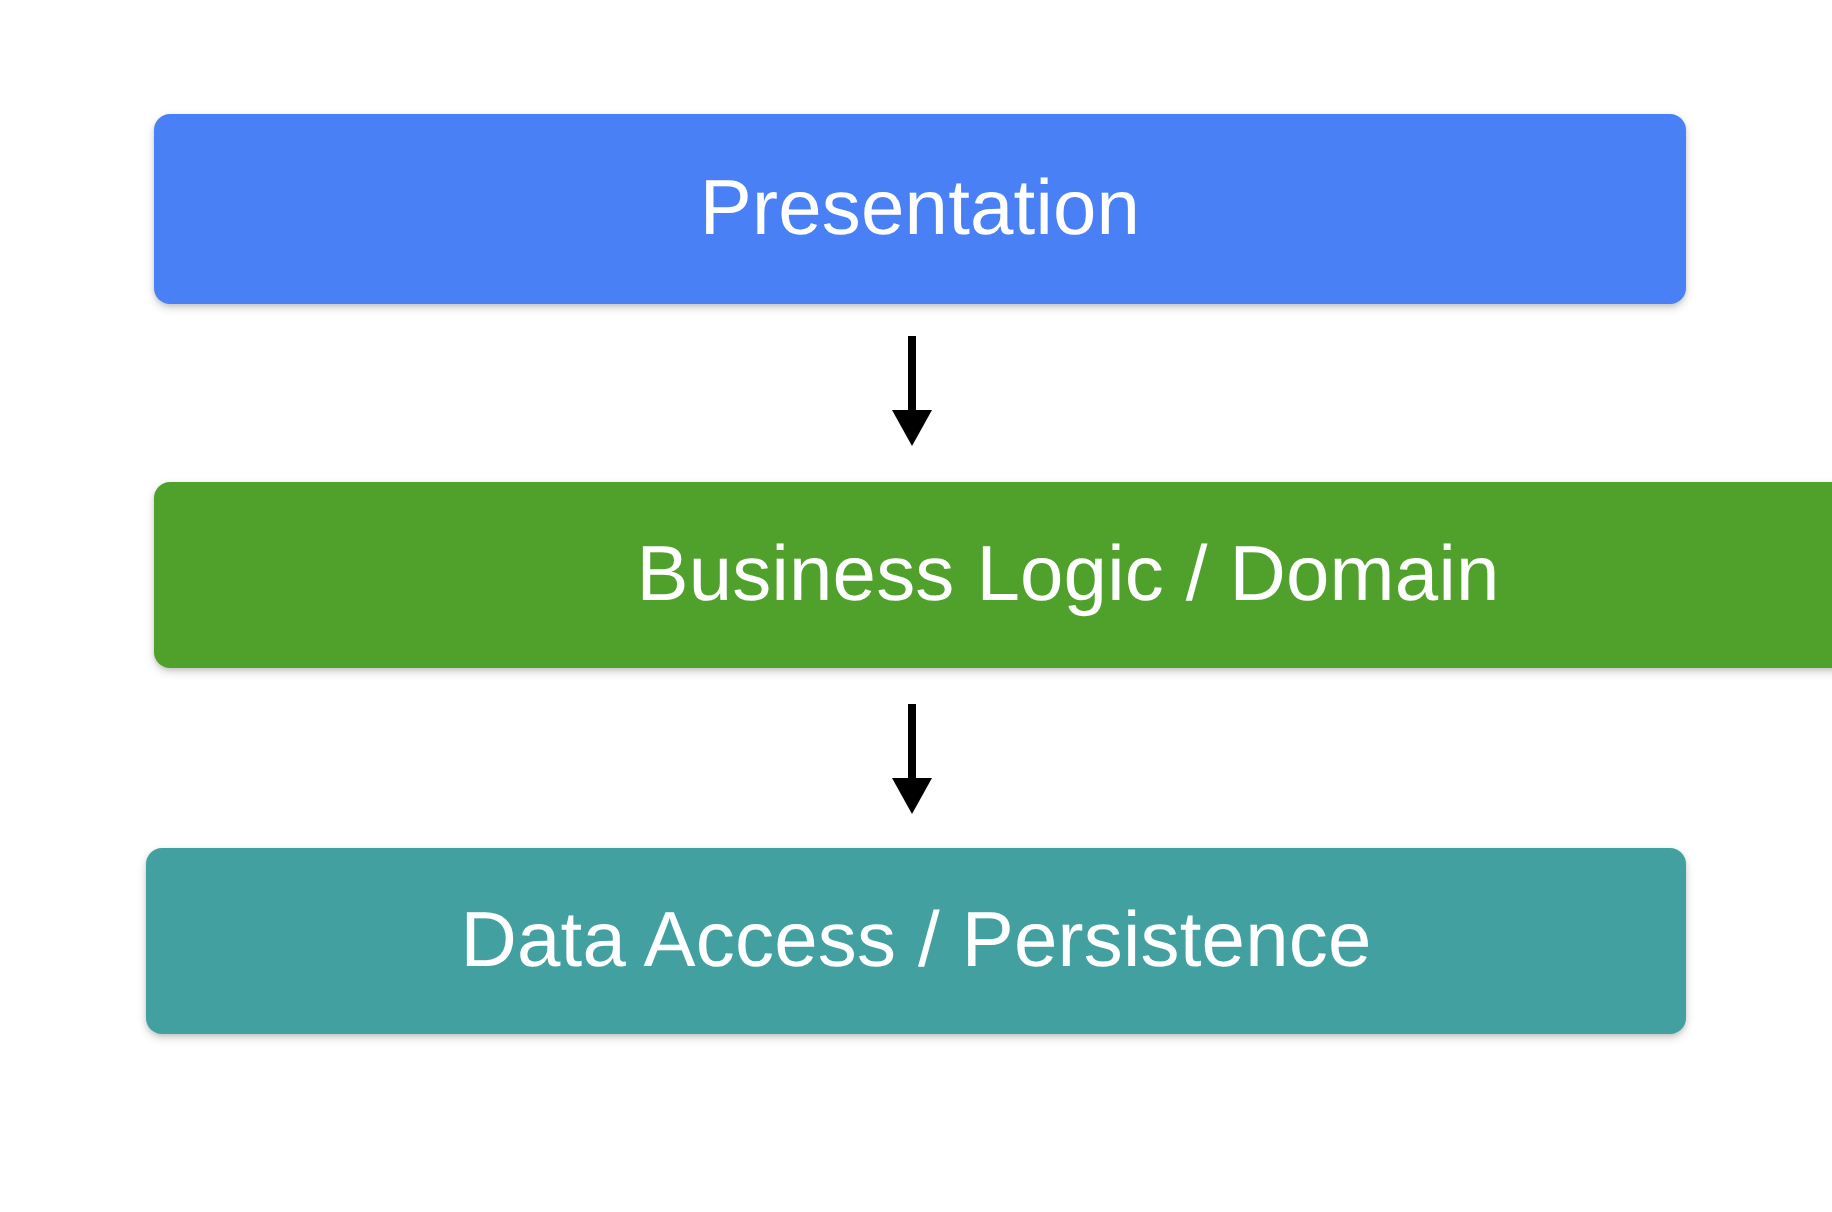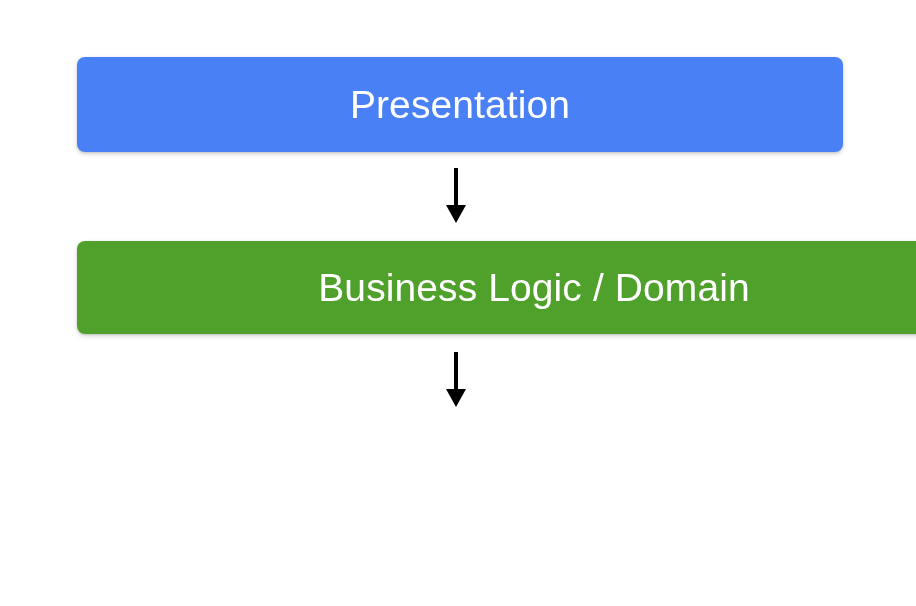--- a/index.html
+++ b/index.html
@@ -92,14 +92,17 @@
     <span class="layer-label">Business Logic / Domain</span>
   </div>
 
   <div class="arrow-connector" id="arrow-business-to-data">
     <svg viewBox="0 0 40 58" xmlns="http://www.w3.org/2000/svg">
       <line x1="20" y1="2" x2="20" y2="40" stroke="#000000" stroke-width="4"></line>
       <polygon points="10,39 30,39 20,57" fill="#000000"></polygon>
     </svg>
   </div>
 
+  <div class="layer-box" id="box-data-access" style="background:#42a0a0;">
+    <span class="layer-label">Data Access / Persistence</span>
+  </div>
 
 </div>
 
 </body></html>

